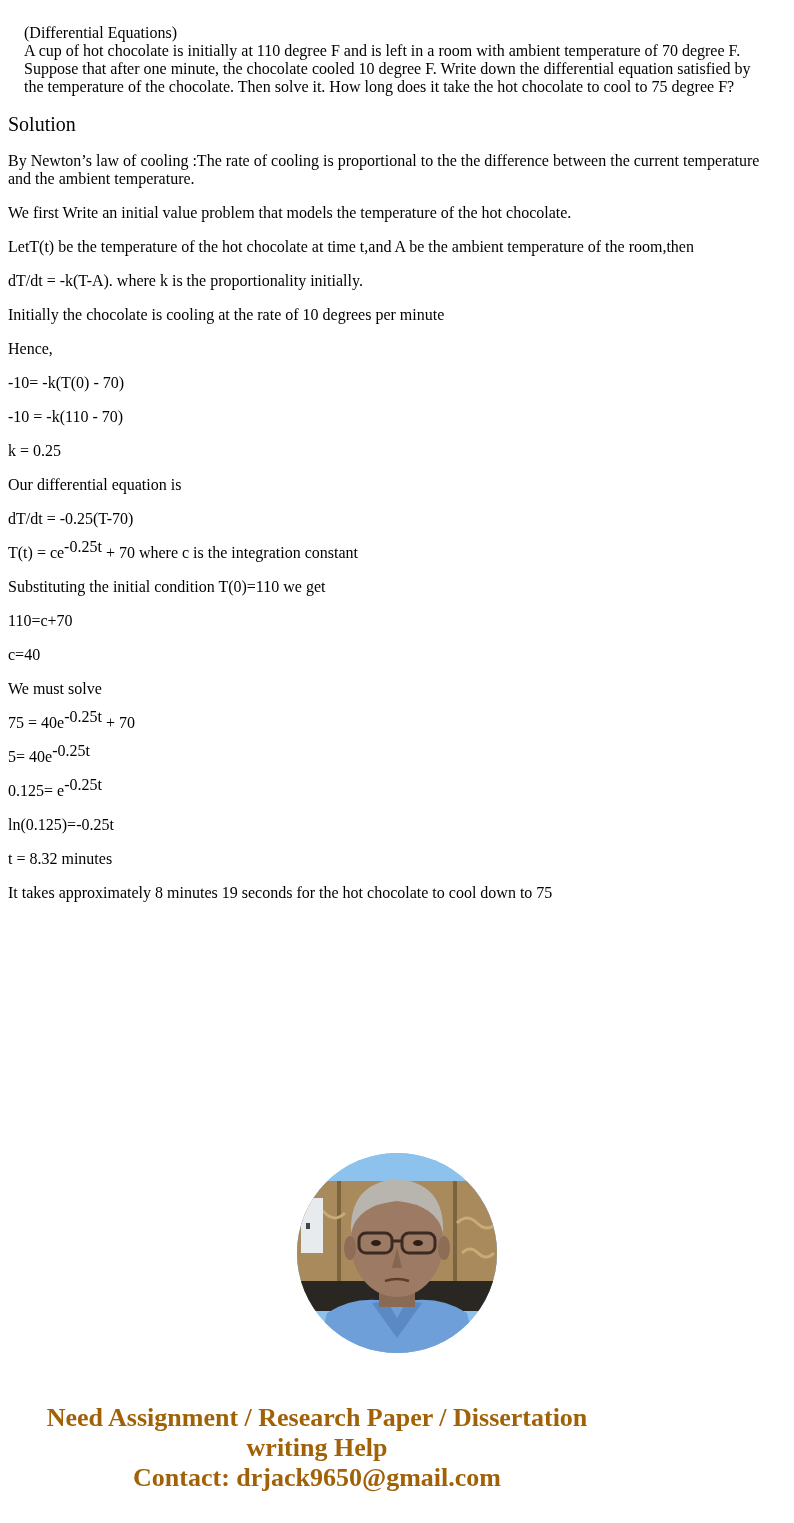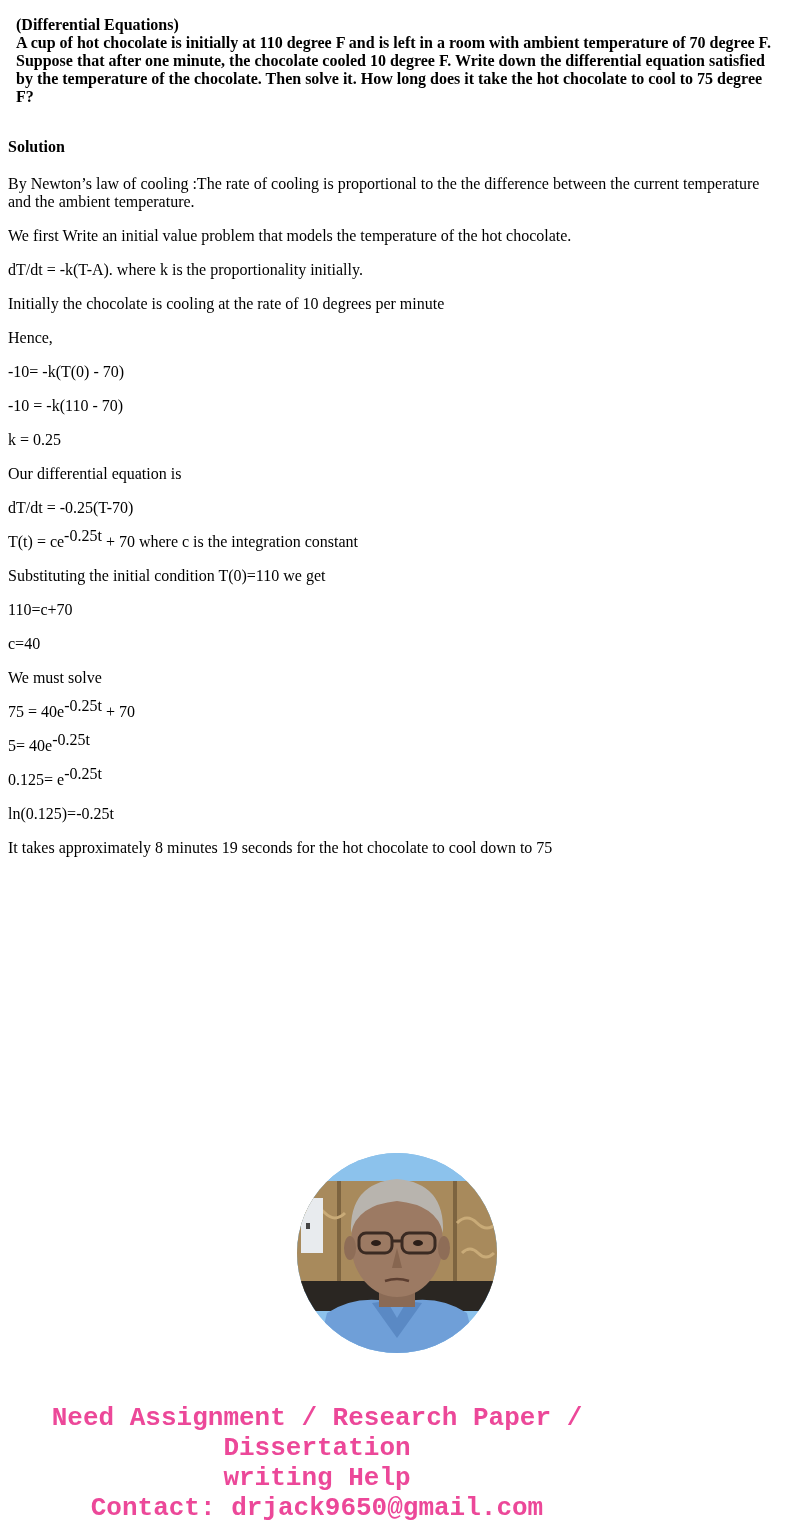--- a/index.html
+++ b/index.html
@@ -16,28 +16,27 @@
       color: #000000;
       overflow: hidden;
     }
     .content {
       position: absolute;
       left: 8px;
       top: 8px;
       width: 778px;
     }
     .question {
-      margin: 8px;
+      margin: 16px;
       line-height: 18px;
-      font-weight: bold;
     }
     .solution-title {
-      font-size: 16px;
-      font-weight: bold;
-      margin: 30px 0 0 0;
+      font-size: 20px;
+      font-weight: normal;
+      margin: 17px 0 0 0;
       line-height: 22px;
     }
     .step {
       margin: 16px 0 0 0;
       line-height: 18px;
     }
     .step.first {
       margin-top: 17px;
     }
     .step sup {
@@ -59,61 +58,63 @@
       display: block;
       width: 200px;
       height: 200px;
     }
     .promo {
       position: absolute;
       left: 0;
       top: 1403px;
       width: 634px;
       text-align: center;
-      font-family: Liberation Mono, monospace;
+      font-family: Liberation Serif, serif;
       font-weight: bold;
       font-size: 26px;
       line-height: 30px;
-      color: #ec4899;
+      color: #a16207;
     }
     .promo div {
       display: block;
     }
   </style>
 </head>
 <body>
 
 <div class="content">
   <div class="question">
     <div>(Differential Equations)</div>
     <div>A cup of hot chocolate is initially at 110 degree F and is left in a room with ambient temperature of 70 degree F. Suppose that after one minute, the chocolate cooled 10 degree F. Write down the differential equation satisfied by the temperature of the chocolate. Then solve it. How long does it take the hot chocolate to cool to 75 degree F?</div>
   </div>
 
   <h3 class="solution-title">Solution</h3>
 
   <div>
     <p class="step first">By Newton’s law of cooling :The rate of cooling is proportional to the the difference between the current temperature and the ambient temperature.</p>
     <p class="step">We first Write an initial value problem that models the temperature of the hot chocolate.</p>
+    <p class="step">LetT(t) be the temperature of the hot chocolate at time t,and A be the ambient temperature of the room,then</p>
     <p class="step">dT/dt = -k(T-A). where k is the proportionality initially.</p>
     <p class="step">Initially the chocolate is cooling at the rate of 10 degrees per minute</p>
     <p class="step">Hence,</p>
     <p class="step">-10= -k(T(0) - 70)</p>
     <p class="step">-10 = -k(110 - 70)</p>
     <p class="step">k = 0.25</p>
     <p class="step">Our differential equation is</p>
     <p class="step">dT/dt = -0.25(T-70)</p>
     <p class="step"><span>T(t) = ce</span><sup>-0.25t</sup><span> + 70 where c is the integration constant</span></p>
     <p class="step">Substituting the initial condition T(0)=110 we get</p>
     <p class="step">110=c+70</p>
     <p class="step">c=40</p>
     <p class="step">We must solve</p>
     <p class="step"><span>75 = 40e</span><sup>-0.25t</sup><span> + 70</span></p>
     <p class="step"><span>5= 40e</span><sup>-0.25t</sup><span></span></p>
     <p class="step"><span>0.125= e</span><sup>-0.25t</sup><span></span></p>
     <p class="step">ln(0.125)=-0.25t</p>
+    <p class="step">t = 8.32 minutes</p>
     <p class="step">It takes approximately 8 minutes 19 seconds for the hot chocolate to cool down to 75</p>
   </div>
 </div>
 
 <div class="avatar">
   <svg viewBox="0 0 200 200" xmlns="http://www.w3.org/2000/svg">
 
     <rect x="0" y="0" width="200" height="200" fill="#8cc2ec"></rect>
 
     <rect x="0" y="28" width="200" height="110" fill="#a88a5c"></rect>

